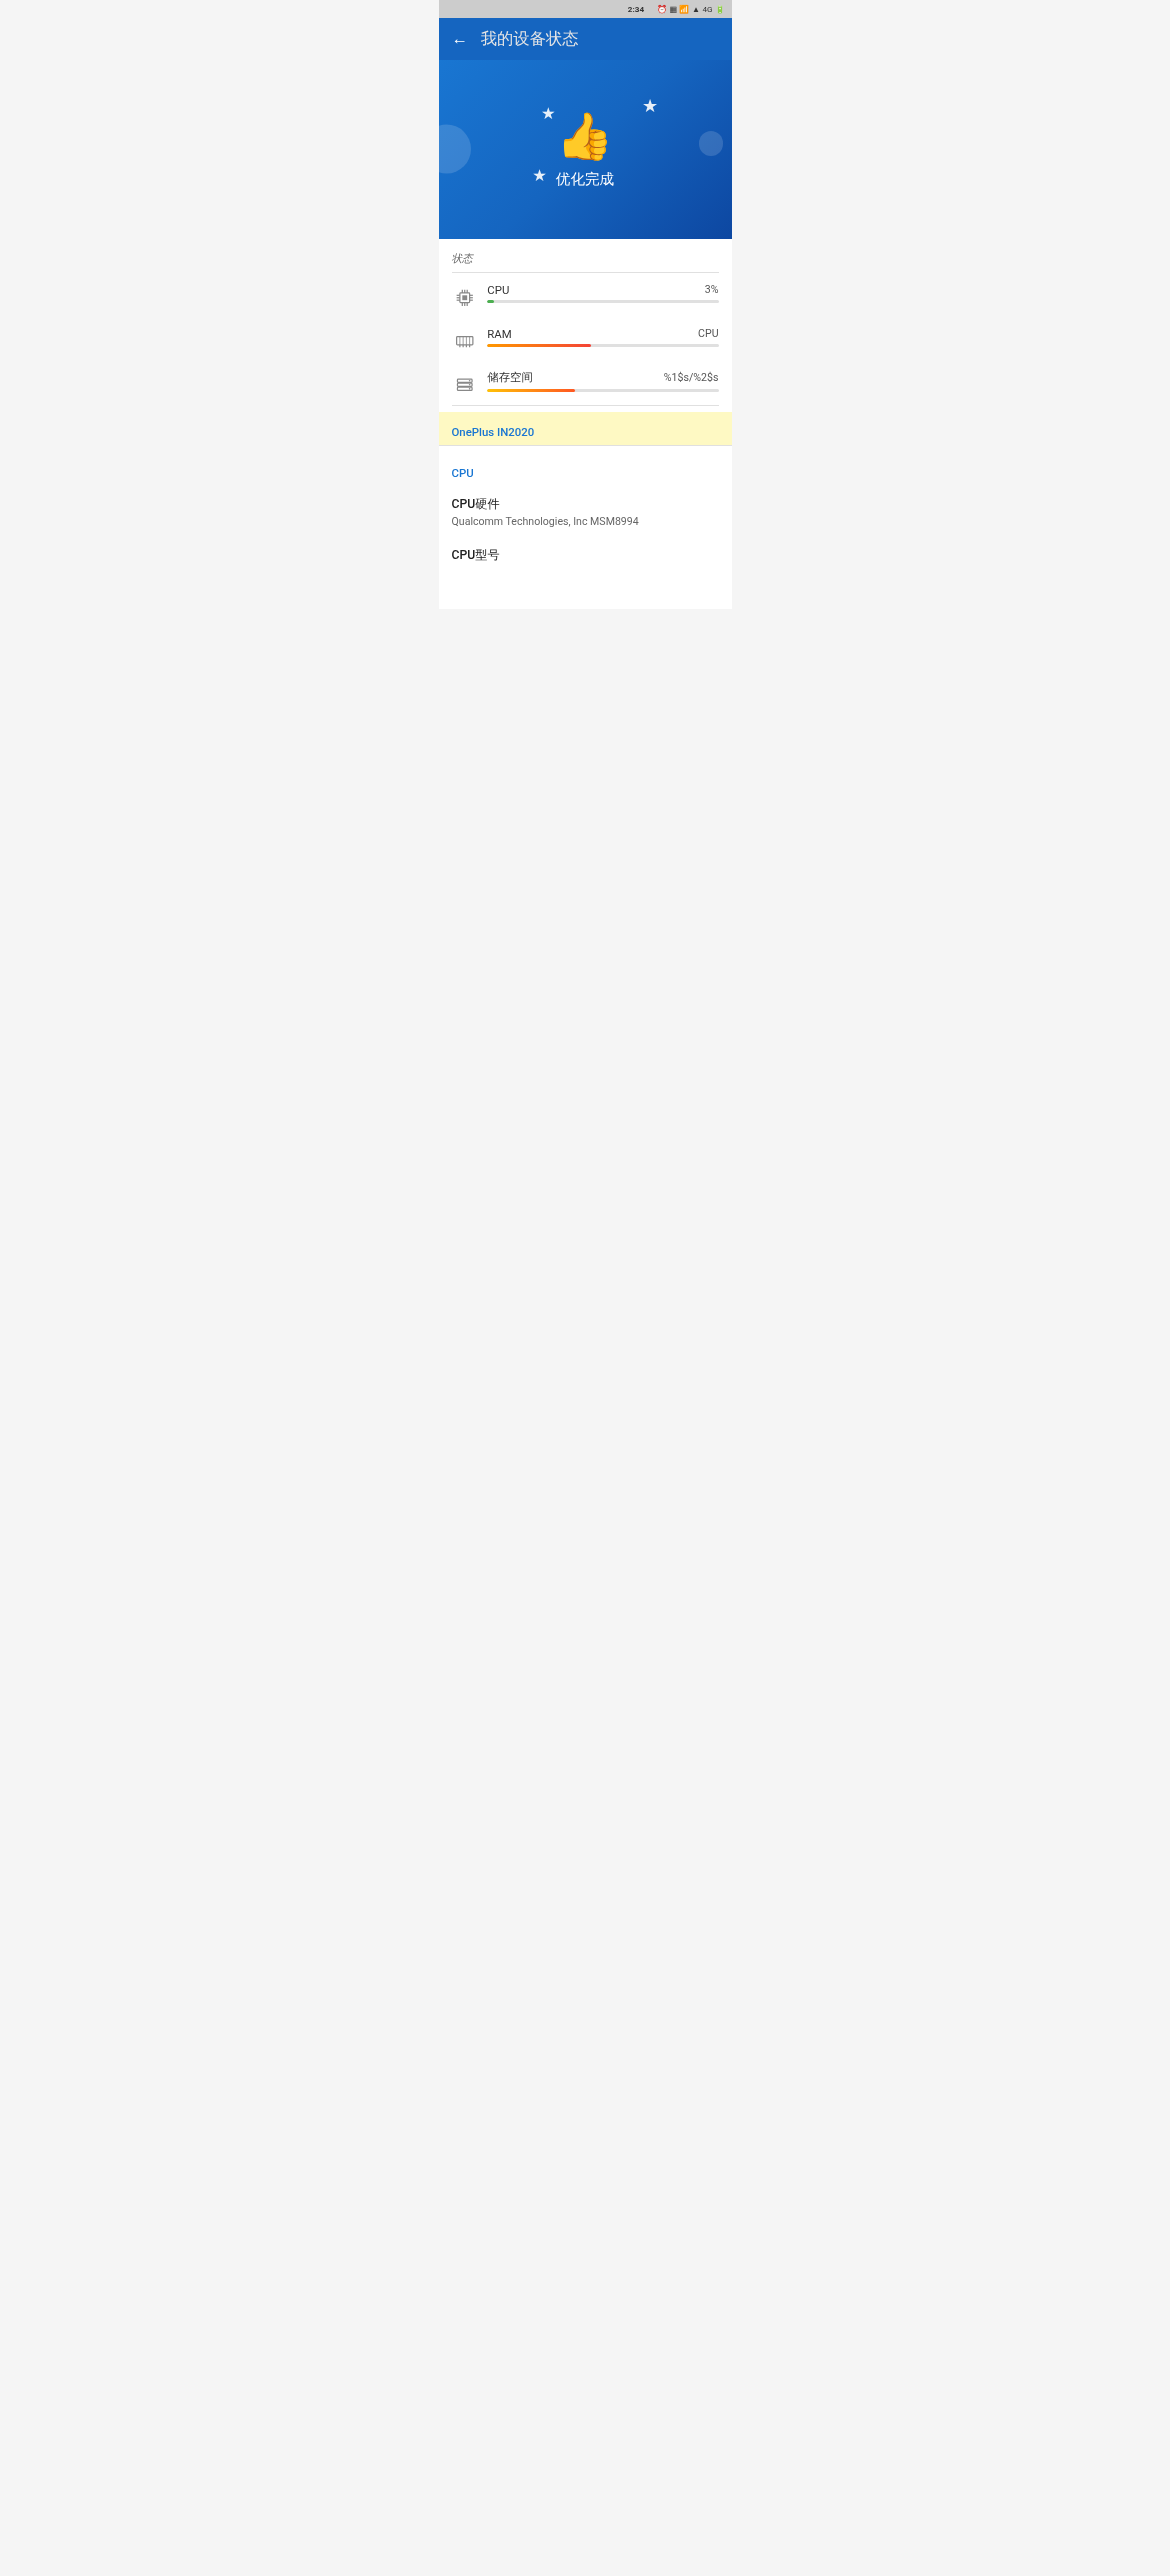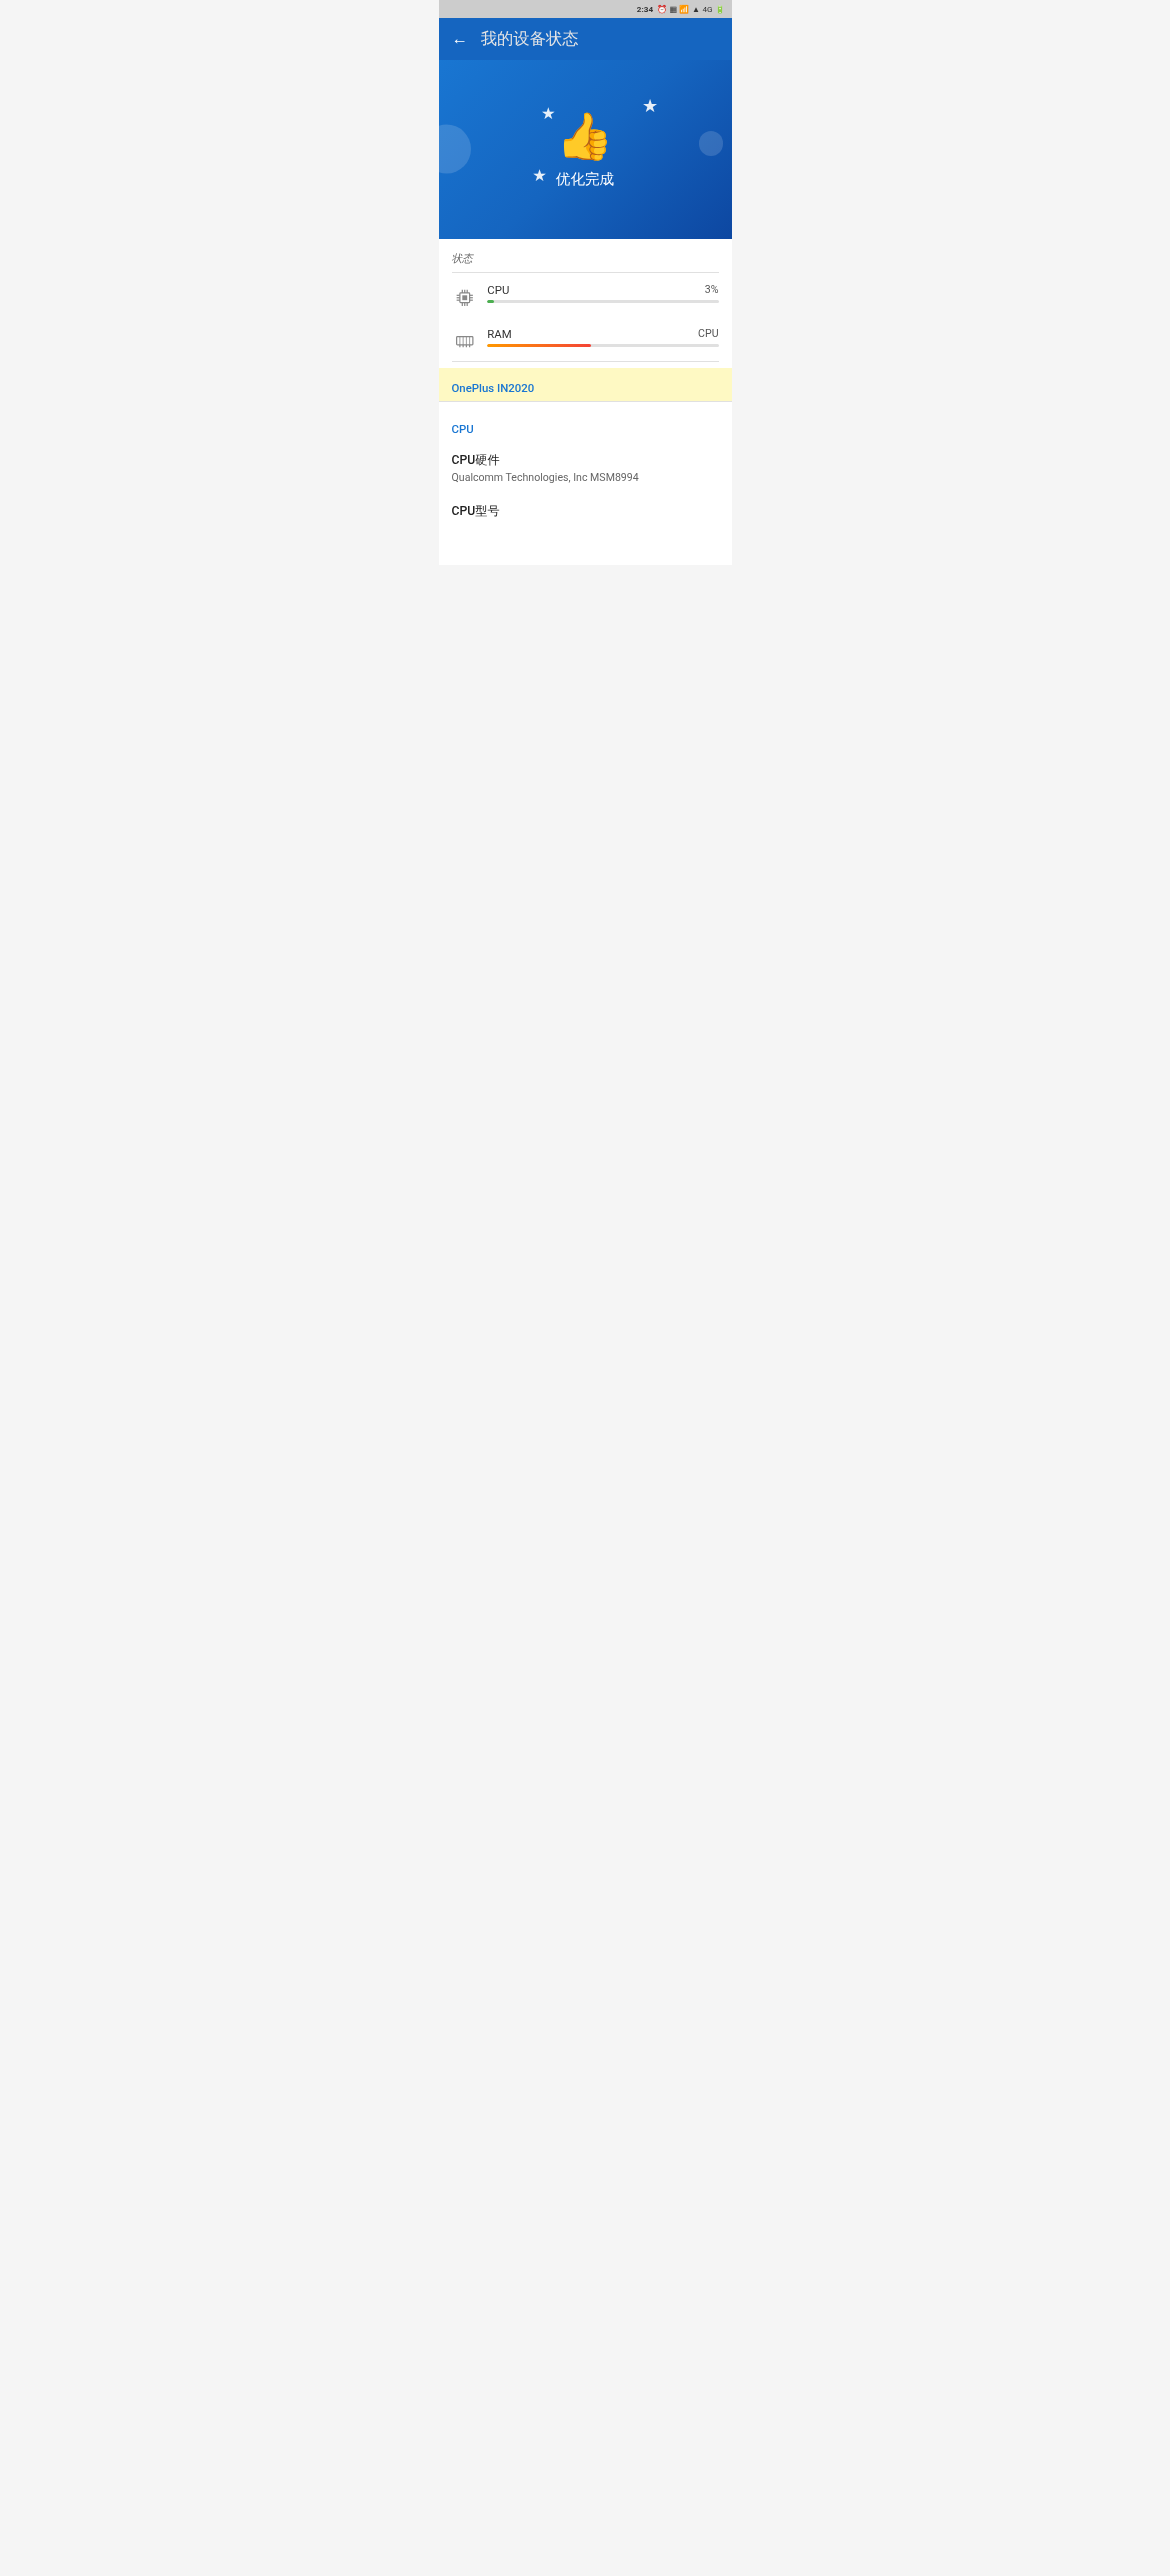--- a/index.html
+++ b/index.html
@@ -13,21 +13,21 @@
     }
 
     
     .status-bar {
       background: #ccc;
       height: 18px;
       display: flex;
       align-items: center;
       justify-content: flex-end;
       padding: 0 6.5px;
-      gap: 4px;
+      gap: 13px;
       font-size: 8.1px;
       color: #333;
     }
     .status-bar-time {
       font-size: 8.1px;
       font-weight: bold;
     }
     .status-icons {
       display: flex;
       align-items: center;
@@ -324,20 +324,41 @@
         <div class="status-label-row">
           <span class="status-label">RAM</span>
           <span class="status-value">CPU</span>
         </div>
         <div class="progress-bar-container">
           <div class="progress-bar-fill progress-ram"></div>
         </div>
       </div>
     </div>
 
+    <div class="status-item">
+      <div class="status-icon">
+        <svg viewBox="0 0 24 24">
+          <rect x="3" y="5" width="18" height="4" rx="1" fill="none" stroke="#888" stroke-width="1.5"></rect>
+          <rect x="3" y="10" width="18" height="4" rx="1" fill="none" stroke="#888" stroke-width="1.5"></rect>
+          <rect x="3" y="15" width="18" height="4" rx="1" fill="none" stroke="#888" stroke-width="1.5"></rect>
+          <circle cx="18" cy="7" r="1" fill="#888"></circle>
+          <circle cx="18" cy="12" r="1" fill="#888"></circle>
+          <circle cx="18" cy="17" r="1" fill="#888"></circle>
+        </svg>
+      </div>
+      <div class="status-content">
+        <div class="status-label-row">
+          <span class="status-label">储存空间</span>
+          <span class="status-value">%1$s/%2$s</span>
+        </div>
+        <div class="progress-bar-container">
+          <div class="progress-bar-fill progress-storage"></div>
+        </div>
+      </div>
+    </div>
 
     <div class="section-divider"></div>
   </div>
 
   <div class="device-section">
     <span class="device-model-link">OnePlus IN2020</span>
 
 
 
   </div>

